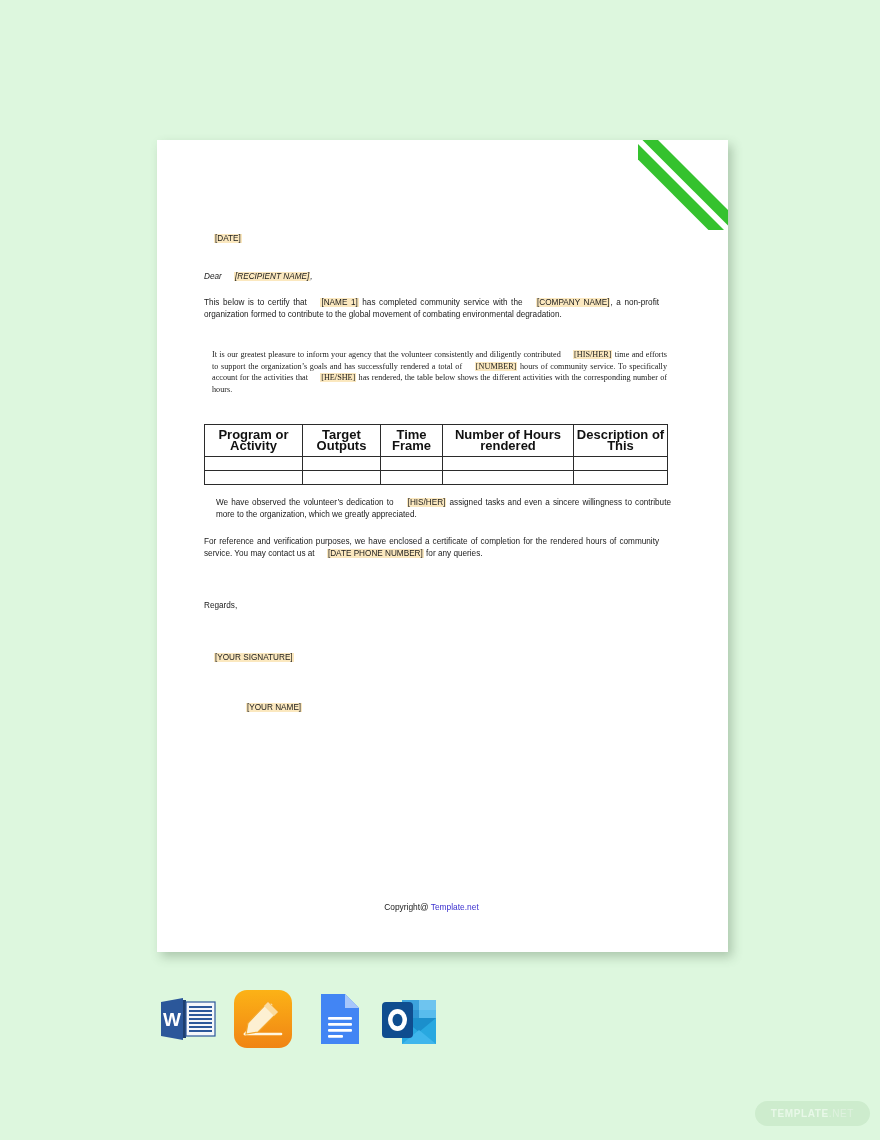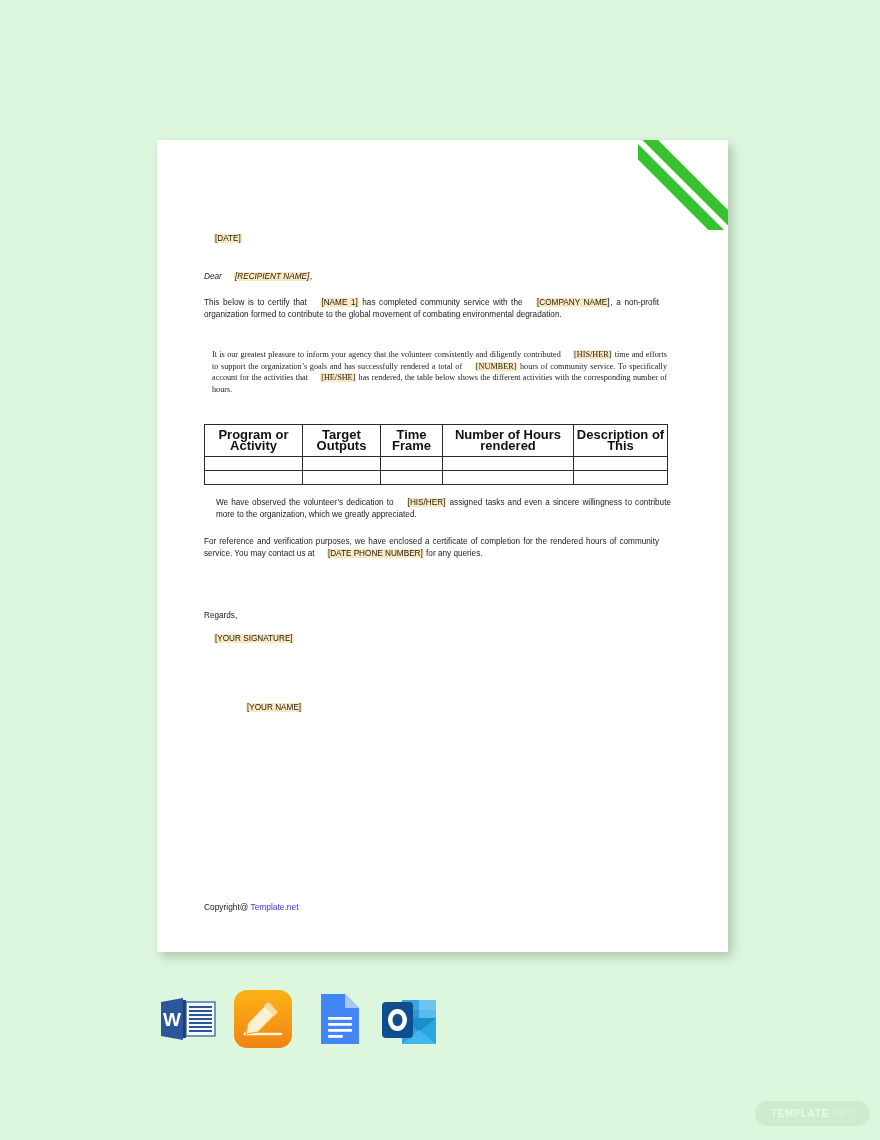--- a/index.html
+++ b/index.html
@@ -112,26 +112,26 @@
   }
   .para-4 {
     position: absolute;
     top: 396px;
     left: 0;
     width: 455px;
     text-align: justify;
   }
   .regards {
     position: absolute;
-    top: 470px;
+    top: 460px;
     left: 0;
   }
   .signature {
     position: absolute;
-    top: 493px;
+    top: 512px;
     left: 0;
     text-align: right;
   }
   .your-name {
     position: absolute;
     top: 562px;
     left: 0;
     padding-left: 32px;
   }
 
@@ -167,21 +167,21 @@
   .col-3 { width: 61px; }
   .col-4 { width: 130px; }
   .col-5 { width: 93px; }
 
   
   .copyright {
     position: absolute;
     top: 762px;
     left: 0;
     width: 455px;
-    text-align: left;
+    text-align: center;
     font-size: 8.4px;
     color: #1a1a1a;
   }
   .copyright .tn-link {
     color: #3b30cf;
   }
 
   
   .icon-row {
     position: absolute;

